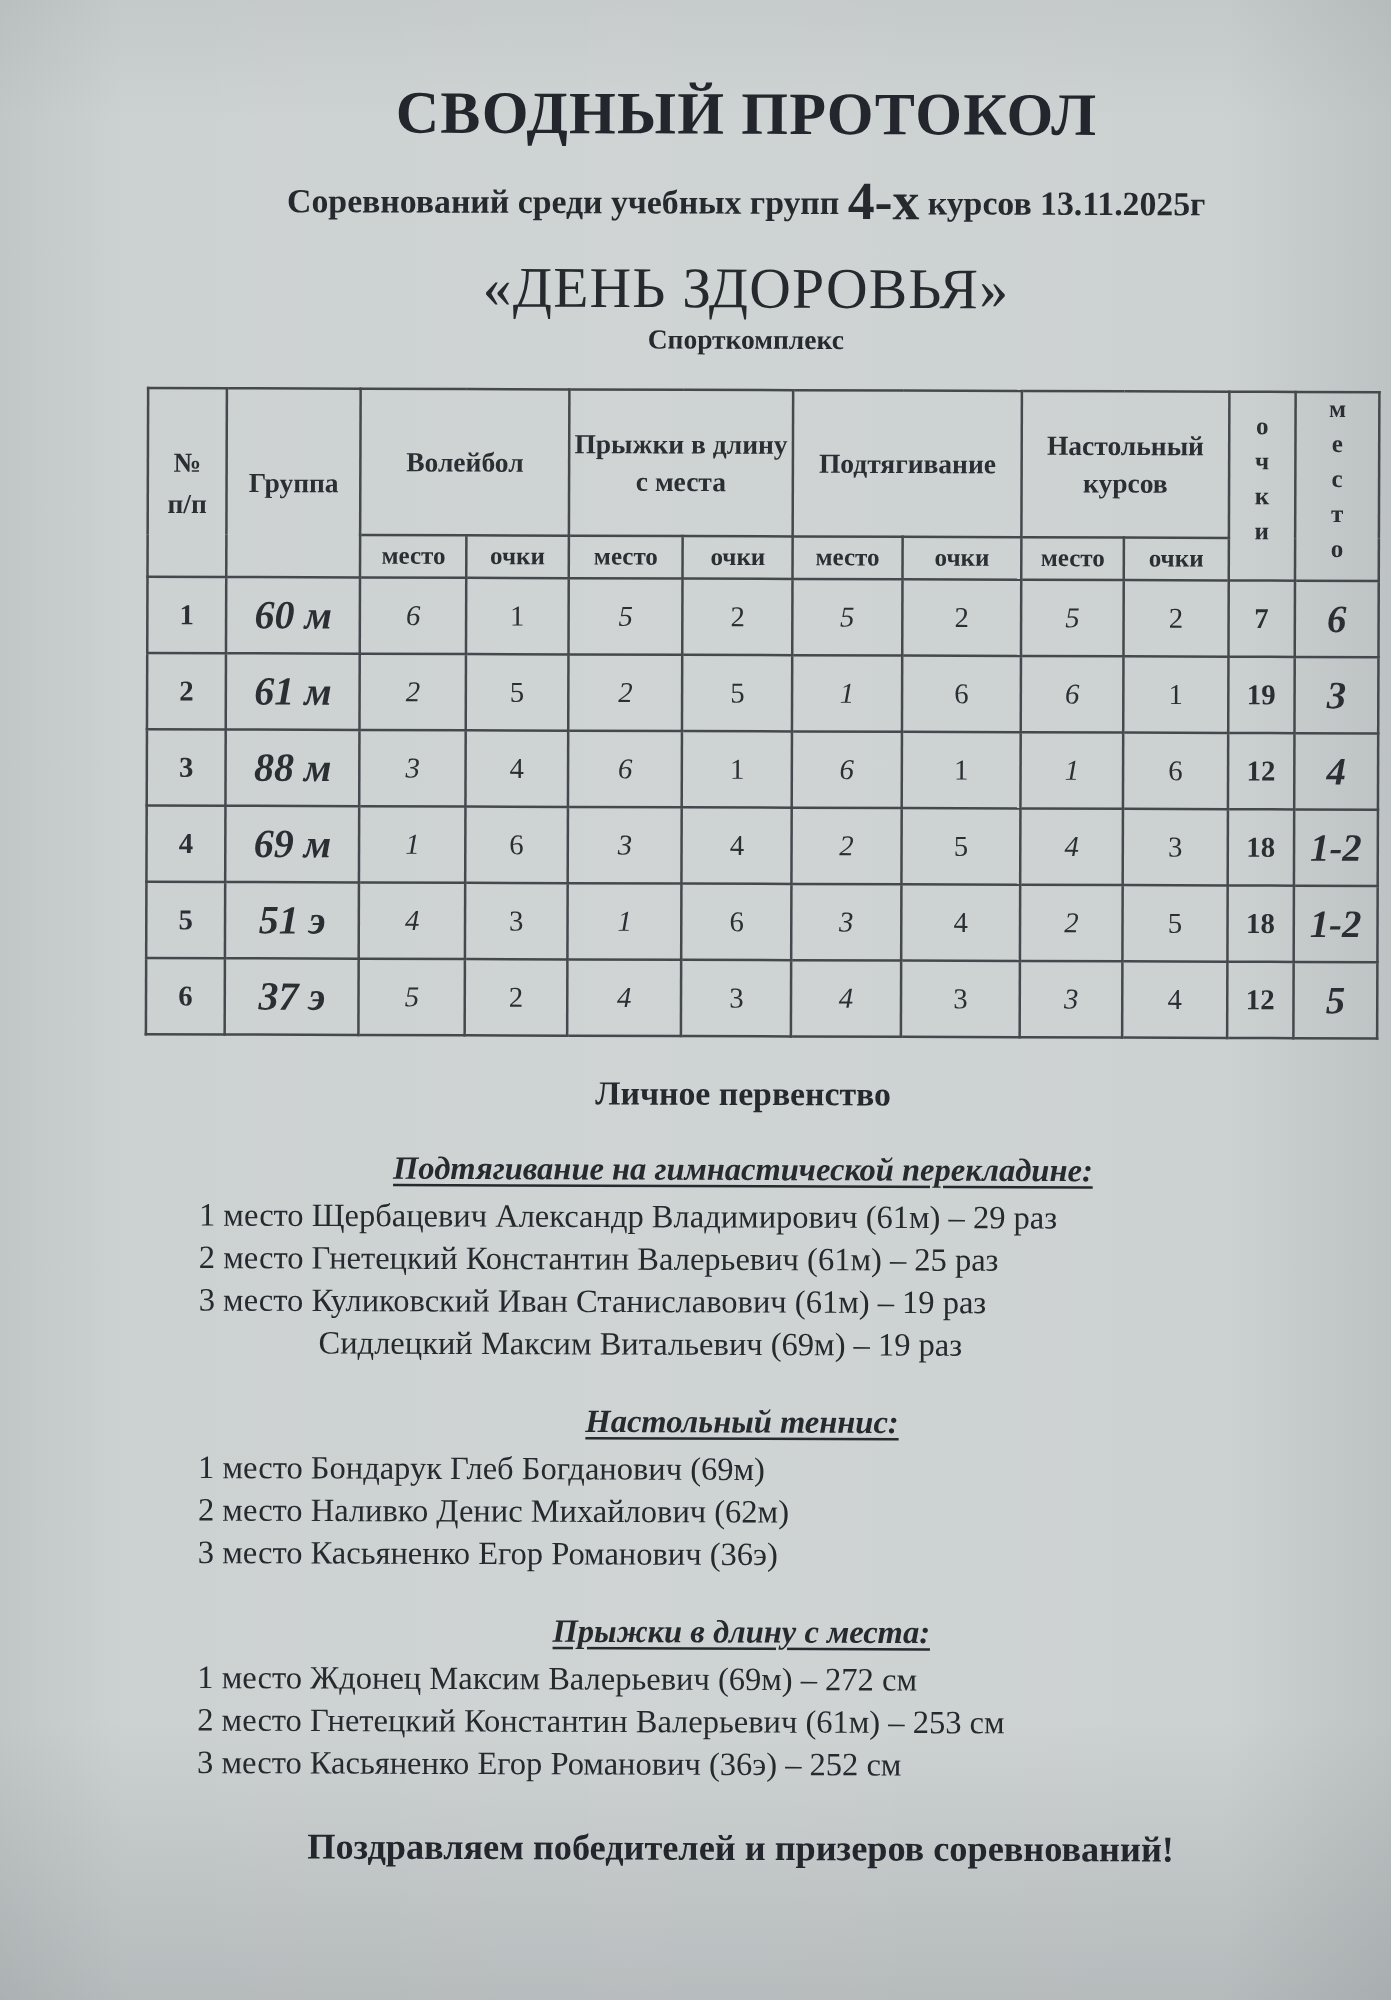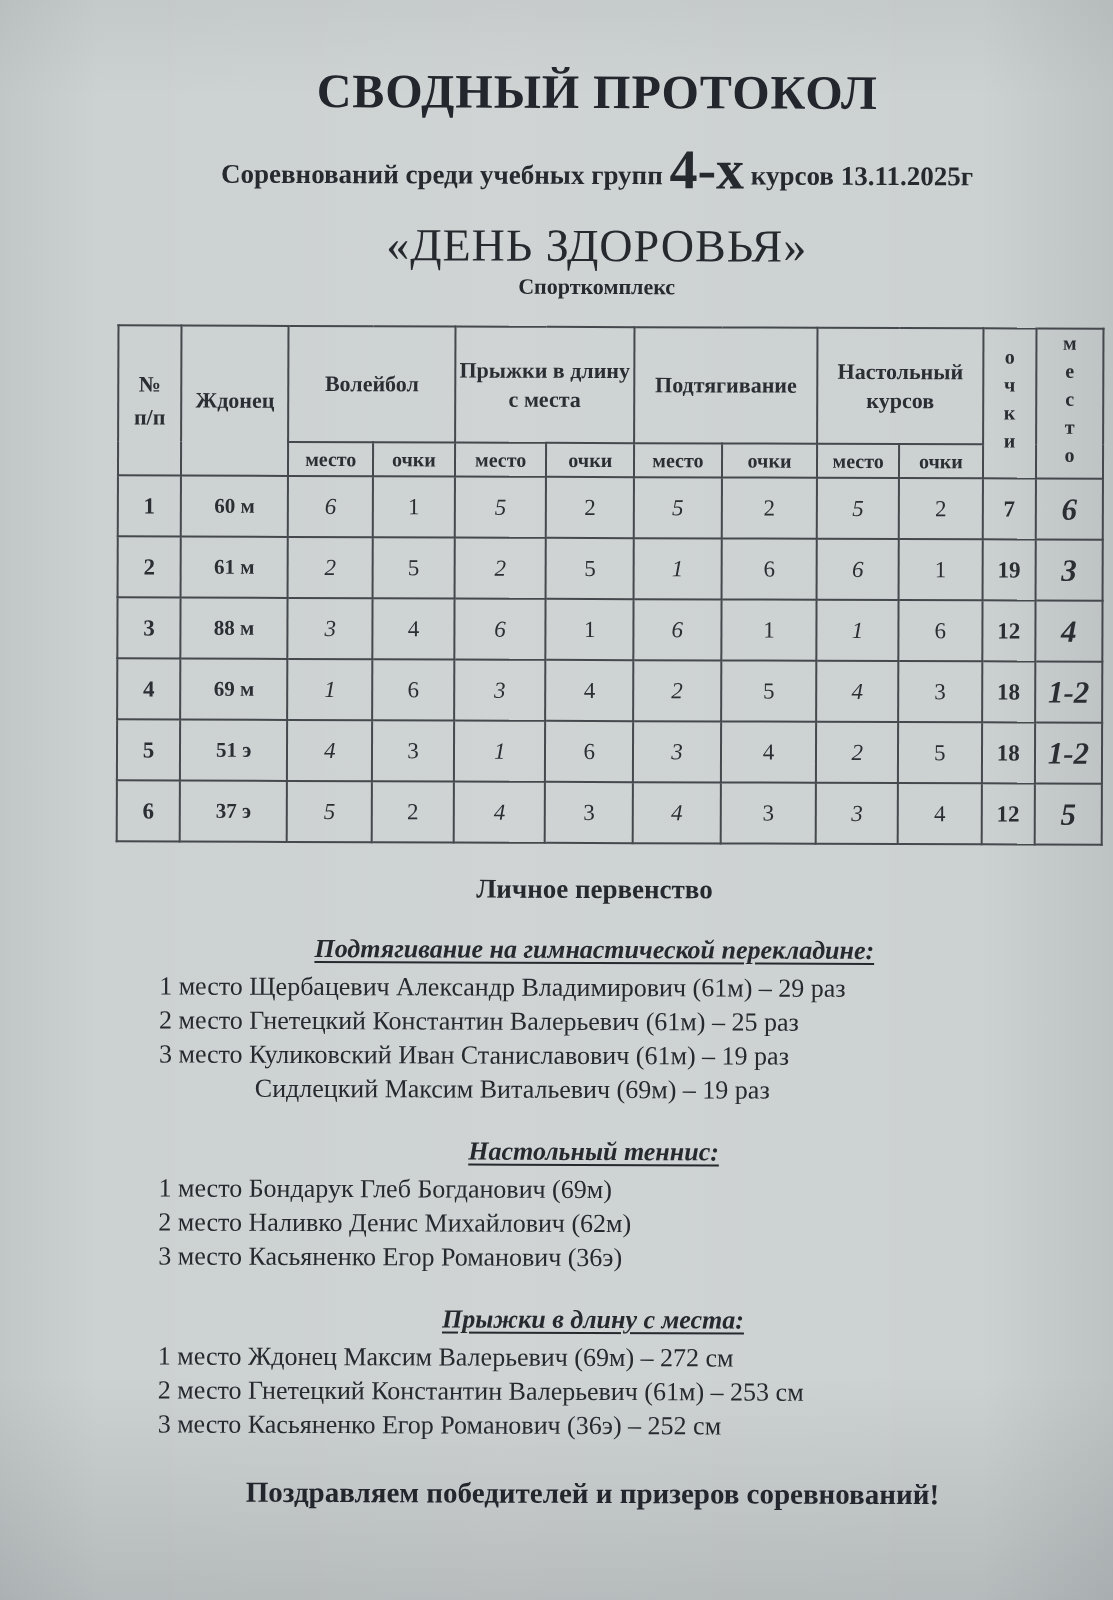--- a/index.html
+++ b/index.html
@@ -27,21 +27,21 @@
     text-align:center;
     font-size:48px; font-weight:bold; letter-spacing:1px;
     color:#23262c;
   }
   .subtitle {
     margin:18px 0 0 0;
     text-align:center;
     font-size:27px; font-weight:bold;
     color:#26292e;
   }
-  .subtitle .big { font-size:56px; vertical-align:-4px; }
+  .subtitle .big { font-size:43px; vertical-align:-4px; }
   .event-title {
     margin:18px 0 0 0;
     text-align:center;
     font-size:46px; font-weight:normal; letter-spacing:1px;
     color:#26292e;
   }
   .venue {
     margin:2px 0 0 0;
     text-align:center;
     font-size:22px; font-weight:bold;
@@ -68,21 +68,21 @@
   th.h-sub { font-size:20px; font-weight:bold; }
   .v-head {
     display:inline-block;
     writing-mode:vertical-rl;
     text-orientation:upright;
     letter-spacing:6px;
     font-size:20px; font-weight:bold;
     line-height:1;
   }
   td.c-num   { font-size:23px; font-weight:bold; }
-  td.c-group { font-size:21px; font-weight:bold; }
+  td.c-group { font-size:32px; font-weight:bold;font-style:italic; }
   td.c-place { font-size:23px; font-style:italic; }
   td.c-points{ font-size:23px; }
   td.c-total { font-size:23px; font-weight:bold; }
   td.c-final { font-size:31px; font-weight:bold; font-style:italic; }
 
   .personal-title {
     margin:30px 0 0 0;
     text-align:center;
     font-size:27px; font-weight:bold;
   }
@@ -131,21 +131,21 @@
           <col style="width:9.7%">
         <col style="width:8.3%">
           <col style="width:8.5%">
         <col style="width:5.4%">
           <col style="width:6.8%">
       </colgroup>
       <thead>
         <tr class="hrow1">
           <th class="h-num" rowspan="2">№
 п/п</th>
-          <th class="h-main" rowspan="2">Ждонец</th>
+          <th class="h-main" rowspan="2">Группа</th>
           <th class="h-main" colspan="2">Волейбол</th>
           <th class="h-main" colspan="2">Прыжки в длину с места</th>
           <th class="h-main" colspan="2">Подтягивание</th>
           <th class="h-main" colspan="2">Настольный курсов</th>
           <th rowspan="2"><span class="v-head">очки</span></th>
           <th rowspan="2"><span class="v-head">место</span></th>
         </tr>
         <tr class="hrow2">
           <th class="h-sub">место</th>
           <th class="h-sub">очки</th>

